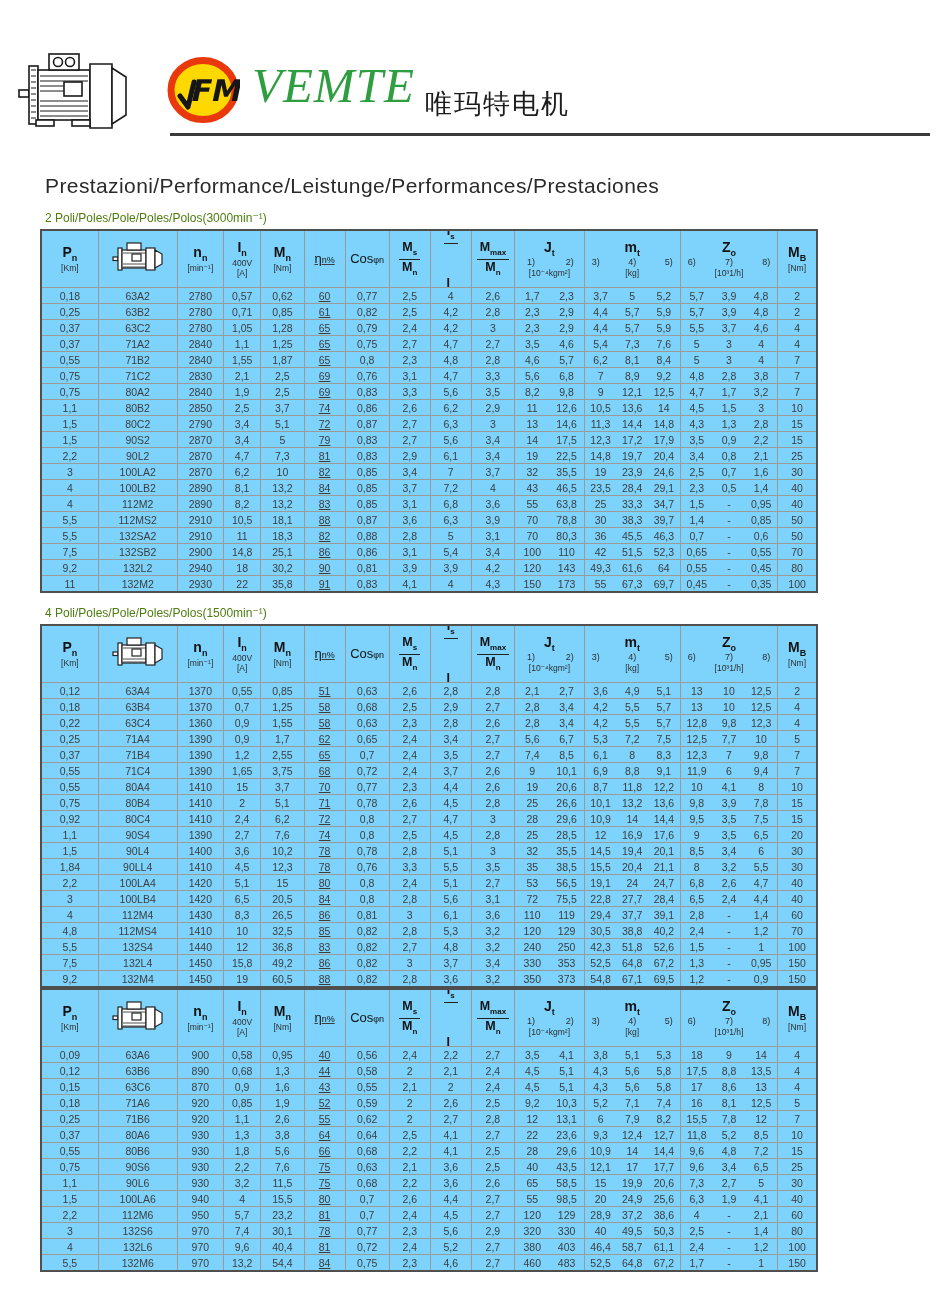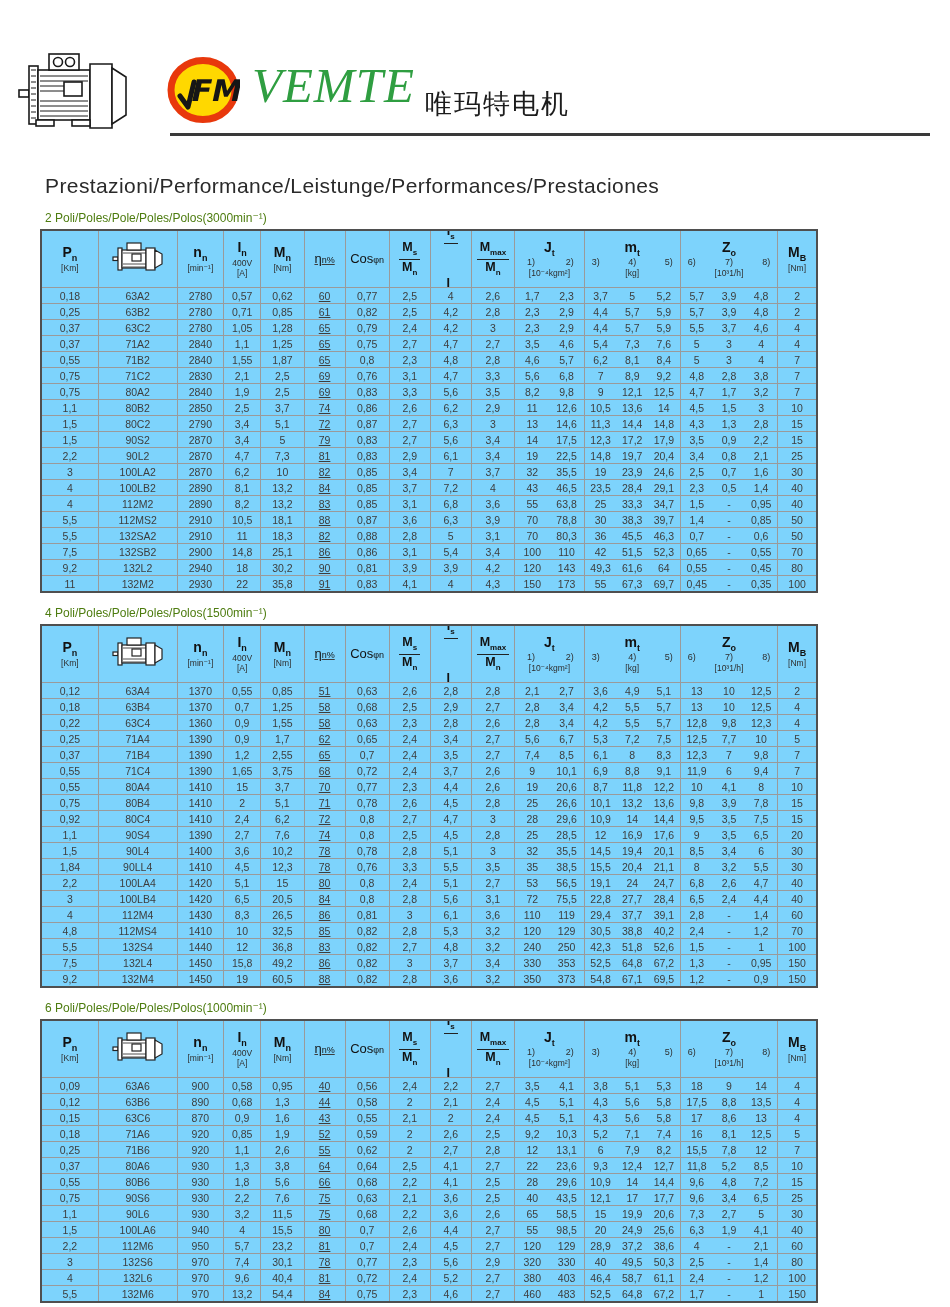--- a/index.html
+++ b/index.html
@@ -1518,21 +1518,20 @@
                 <span>-</span>
                 <span>0,9</span>
               </div>
             </div>
             <div class="tcell w-mb">150</div>
           </div>
         </div>
     </section>
 
     <section>
-      <div class="section-label">6 Poli/Poles/Pole/Poles/Polos(1000min⁻¹)</div>
       <div class="dtable" id="table-2">
           <div class="trow hrow">
             <div class="tcell hcell w-pn">
               <span class="sym">P<sub>n</sub></span>
               <div class="unit">[Km]</div>
             </div>
             <div class="tcell hcell w-motor">
               <svg viewBox="0 0 52 34" width="52" height="34">
                 <g stroke="#222" fill="#fff" stroke-width="1.2">
                   <rect x="1" y="15" width="5" height="3.5"></rect>

